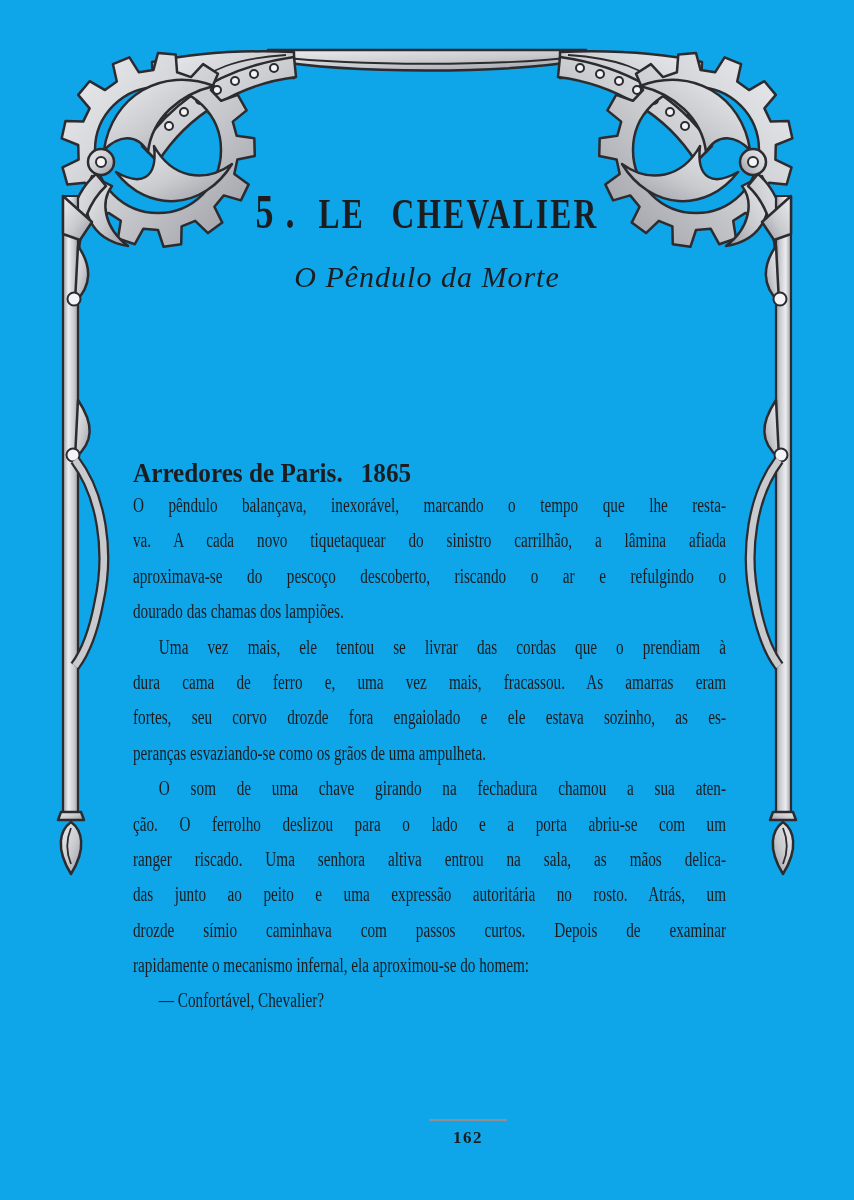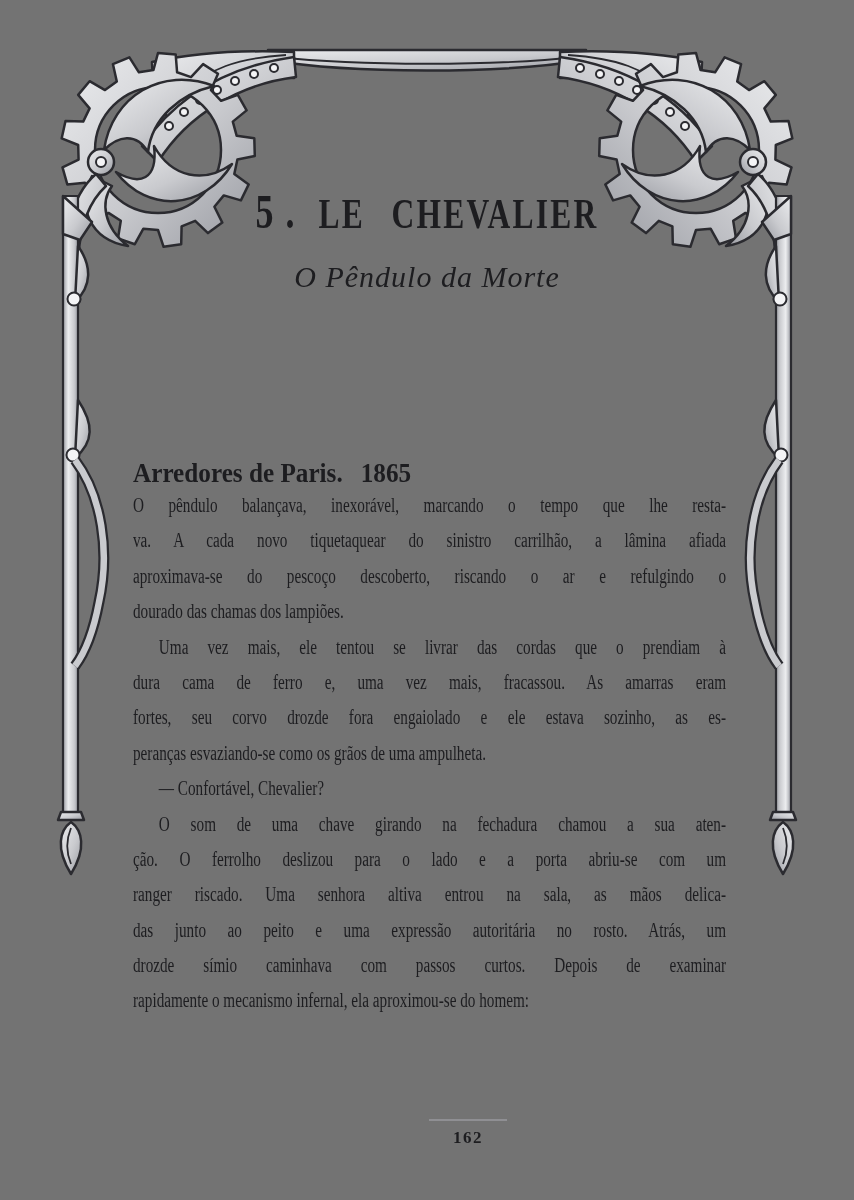--- a/index.html
+++ b/index.html
@@ -1,20 +1,20 @@
 <!DOCTYPE html>
 <html style="--ink: #1d1d20; --metal_light: #ecedef; --metal: #c9cace; --metal_dark: #989aa1; --outline: #2b2b30; --footer_rule: #8f8f93;"><head>
 <meta charset="utf-8">
 <style>
   :root{
     --ink:#1d1d20; --metal_light:#ecedef; --metal:#c9cace; --metal_dark:#989aa1;
     --outline:#2b2b30; --footer_rule:#8f8f93;
   }
   html,body{margin:0;padding:0;background:#ffffff;}
-  .page{position:relative;width:854px;height:1200px;background:#737373;overflow:hidden;
+  .page{position:relative;width:854px;height:1200px;background:#0ea5e9;overflow:hidden;
         font-family:"Liberation Serif","DejaVu Serif",serif;color:var(--ink);}
   .frame{position:absolute;left:0;top:0;width:854px;height:1200px;}
 
   
   .metal{fill:url(#gmet);stroke:var(--outline);stroke-width:2.5;stroke-linejoin:round;}
   .metalv{fill:url(#gmetv);stroke:var(--outline);stroke-width:2.2;stroke-linejoin:round;}
   .rivet{fill:#f4f4f6;stroke:var(--outline);stroke-width:2;}
   .linework{fill:none;stroke:var(--outline);stroke-width:1.8;}
   .loop-outer{fill:none;stroke:var(--outline);stroke-width:11;}
   .loop-inner{fill:none;stroke:var(--metal);stroke-width:6.5;}
@@ -130,29 +130,29 @@
         <div class="line">aproximava-se do pescoço descoberto, riscando o ar e refulgindo o</div>
         <div class="line last">dourado das chamas dos lampiões.</div>
       </div>
       <div class="para">
         <div class="line first">Uma vez mais, ele tentou se livrar das cordas que o prendiam à</div>
         <div class="line">dura cama de ferro e, uma vez mais, fracassou. As amarras eram</div>
         <div class="line">fortes, seu corvo drozde fora engaiolado e ele estava sozinho, as es-</div>
         <div class="line last">peranças esvaziando-se como os grãos de uma ampulheta.</div>
       </div>
       <div class="para">
-        <div class="line last first">— Confortável, Chevalier?</div>
-      </div>
-      <div class="para">
         <div class="line first">O som de uma chave girando na fechadura chamou a sua aten-</div>
         <div class="line">ção. O ferrolho deslizou para o lado e a porta abriu-se com um</div>
         <div class="line">ranger riscado. Uma senhora altiva entrou na sala, as mãos delica-</div>
         <div class="line">das junto ao peito e uma expressão autoritária no rosto. Atrás, um</div>
         <div class="line">drozde símio caminhava com passos curtos. Depois de examinar</div>
         <div class="line last">rapidamente o mecanismo infernal, ela aproximou-se do homem:</div>
+      </div>
+      <div class="para">
+        <div class="line last first">— Confortável, Chevalier?</div>
       </div>
     </main>
 
   <footer class="page-footer">
     <div class="rule"></div>
     <div class="pagenum">162</div>
   </footer>
 
 </div>
 

